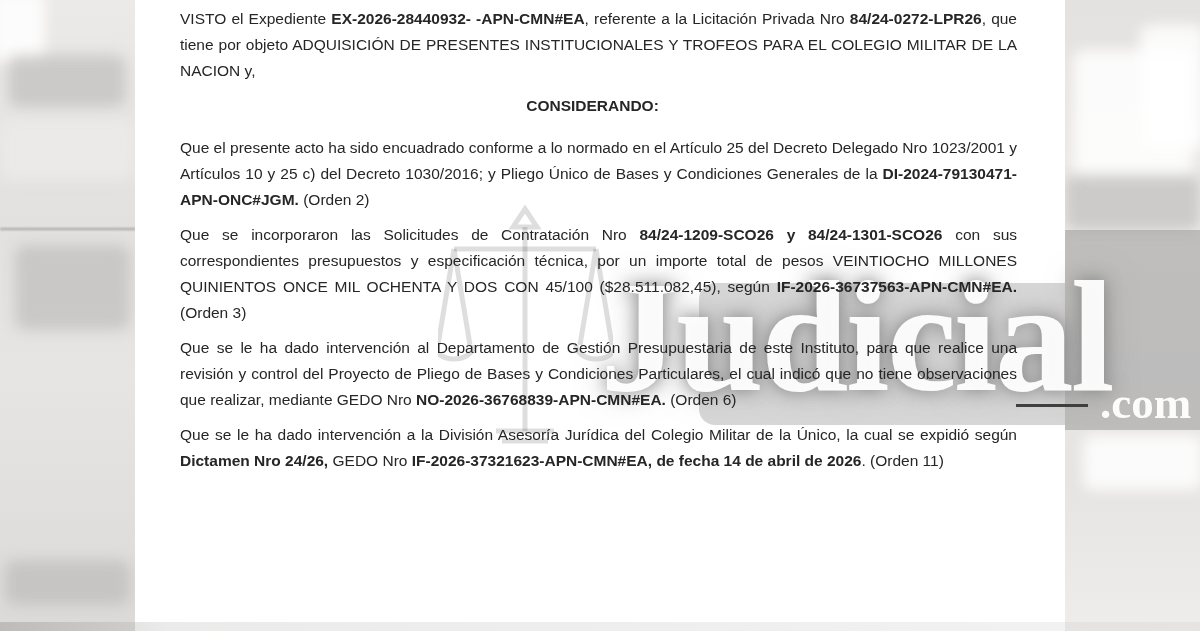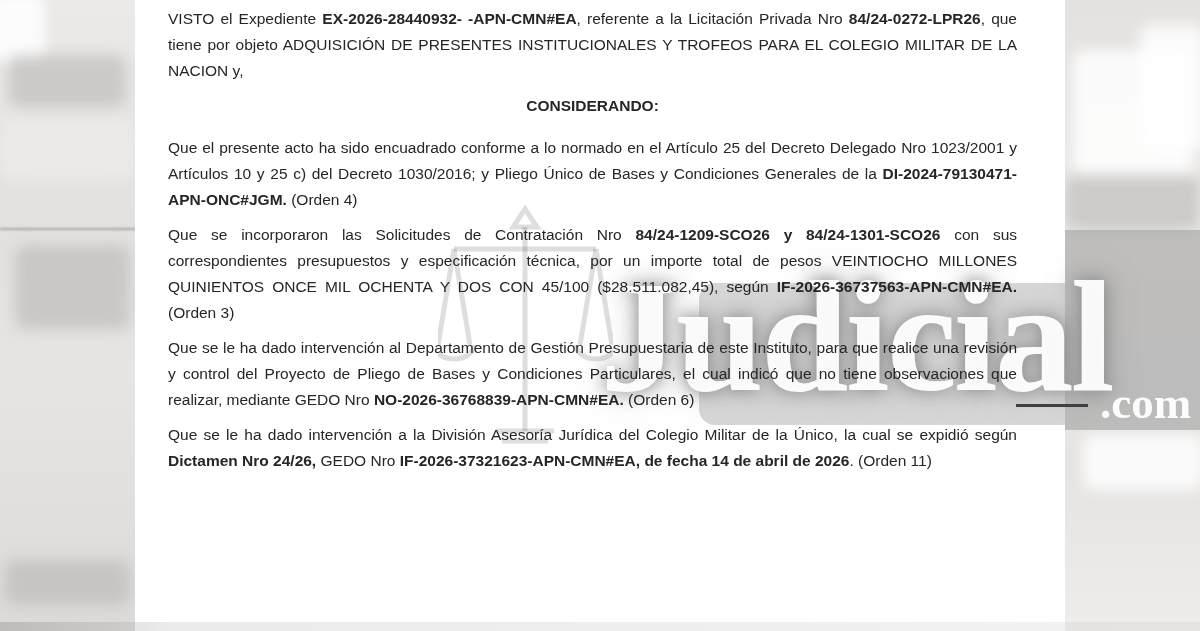--- a/index.html
+++ b/index.html
@@ -32,21 +32,21 @@
   
   .page{
     position:absolute;left:135px;top:0;width:930px;height:631px;
     background:#ffffff;z-index:1;
   }
   .doc-body{
     position:absolute;left:168px;top:6px;width:849px;z-index:5;
     color:#262626;font-size:15.5px;line-height:26px;
     text-align:justify;
   }
-  .doc-par{margin:0 0 9px 0;}
+  .doc-par{margin:0 0 9px 12px;}
   .doc-par.heading{margin:0 0 16px 0;text-align:center;}
   .doc-par span{white-space:pre-wrap;}
   .doc-par .b{font-weight:bold;}
   
   .wm-scales{
     position:absolute;left:438px;top:203px;width:175px;height:252px;
     z-index:2;
   }
   .wm-causa{
     position:absolute;left:2px;top:233px;
@@ -128,20 +128,20 @@
 
   <div class="wm-band-page"></div>
   <div class="wm-band-margin"></div>
   <div class="wm-judicial" style="color: rgba(255, 255, 255, 0.95);">Judicial</div>
   <div class="wm-underline"></div>
   <div class="wm-com" style="color: rgba(255, 255, 255, 0.95);">.com</div>
 
   <div class="doc-body">
       <p class="doc-par"><span>VISTO el Expediente </span><span class="b">EX-2026-28440932- -APN-CMN#EA</span><span>, referente a la Licitación Privada Nro </span><span class="b">84/24-0272-LPR26</span><span>, que tiene por objeto ADQUISICIÓN DE PRESENTES INSTITUCIONALES Y TROFEOS PARA EL COLEGIO MILITAR DE LA NACION y,</span></p>
       <p class="doc-par heading"><span class="b">CONSIDERANDO:</span></p>
-      <p class="doc-par"><span>Que el presente acto ha sido encuadrado conforme a lo normado en el Artículo 25 del Decreto Delegado Nro 1023/2001 y Artículos 10 y 25 c) del Decreto 1030/2016; y Pliego Único de Bases y Condiciones Generales de la </span><span class="b">DI-2024-79130471-APN-ONC#JGM.</span><span> (Orden 4)</span></p>
+      <p class="doc-par"><span>Que el presente acto ha sido encuadrado conforme a lo normado en el Artículo 25 del Decreto Delegado Nro 1023/2001 y Artículos 10 y 25 c) del Decreto 1030/2016; y Pliego Único de Bases y Condiciones Generales de la </span><span class="b">DI-2024-79130471-APN-ONC#JGM.</span><span> (Orden 2)</span></p>
       <p class="doc-par"><span>Que se incorporaron las Solicitudes de Contratación Nro </span><span class="b">84/24-1209-SCO26 y 84/24-1301-SCO26</span><span> con sus correspondientes presupuestos y especificación técnica, por un importe total de pesos VEINTIOCHO MILLONES QUINIENTOS ONCE MIL OCHENTA Y DOS CON 45/100 ($28.511.082,45), según </span><span class="b">IF-2026-36737563-APN-CMN#EA.</span><span> (Orden 3)</span></p>
       <p class="doc-par"><span>Que se le ha dado intervención al Departamento de Gestión Presupuestaria de este Instituto, para que realice una revisión y control del Proyecto de Pliego de Bases y Condiciones Particulares, el cual indicó que no tiene observaciones que realizar, mediante GEDO Nro </span><span class="b">NO-2026-36768839-APN-CMN#EA.</span><span> (Orden 6)</span></p>
       <p class="doc-par"><span>Que se le ha dado intervención a la División Asesoría Jurídica del Colegio Militar de la Único, la cual se expidió según </span><span class="b">Dictamen Nro 24/26,</span><span> GEDO Nro </span><span class="b">IF-2026-37321623-APN-CMN#EA, de fecha 14 de abril de 2026</span><span>. (Orden 11)</span></p>
     </div>
 
   <div class="bottom-strip"></div>
 </div>
 
 </body></html>

